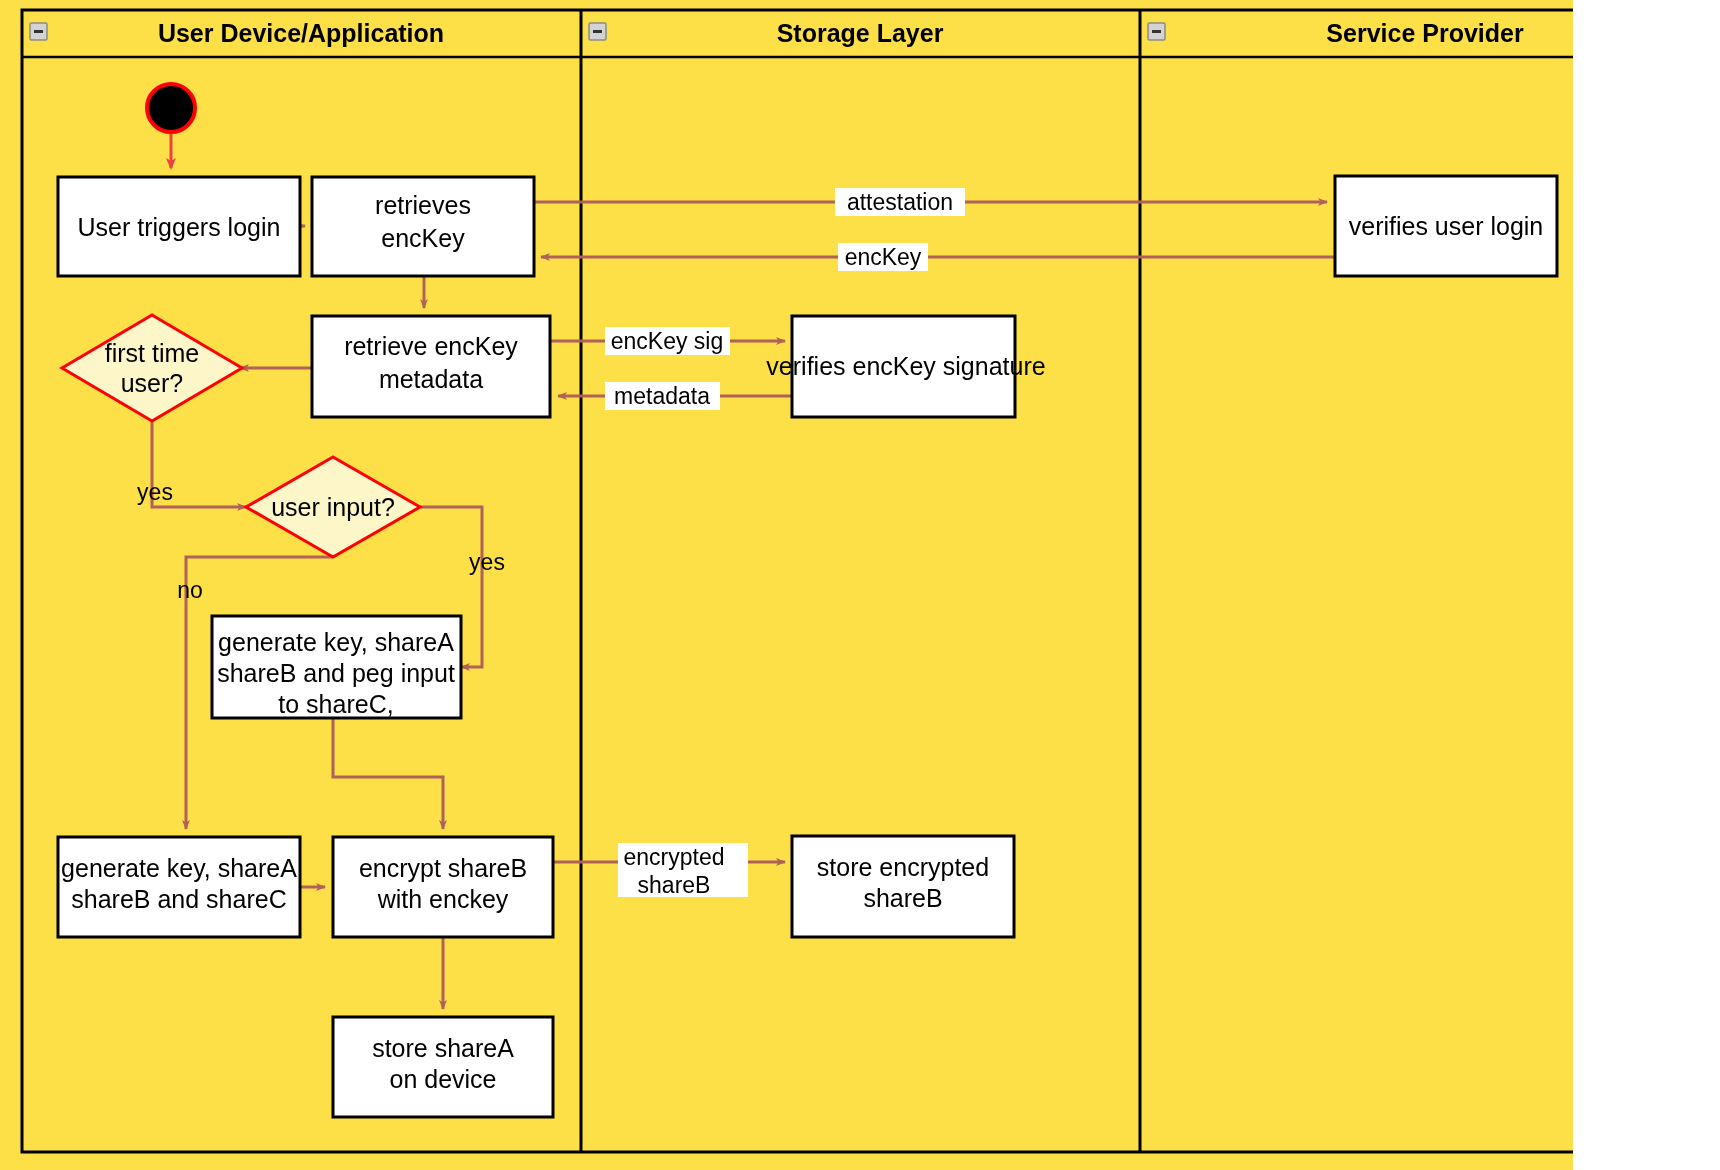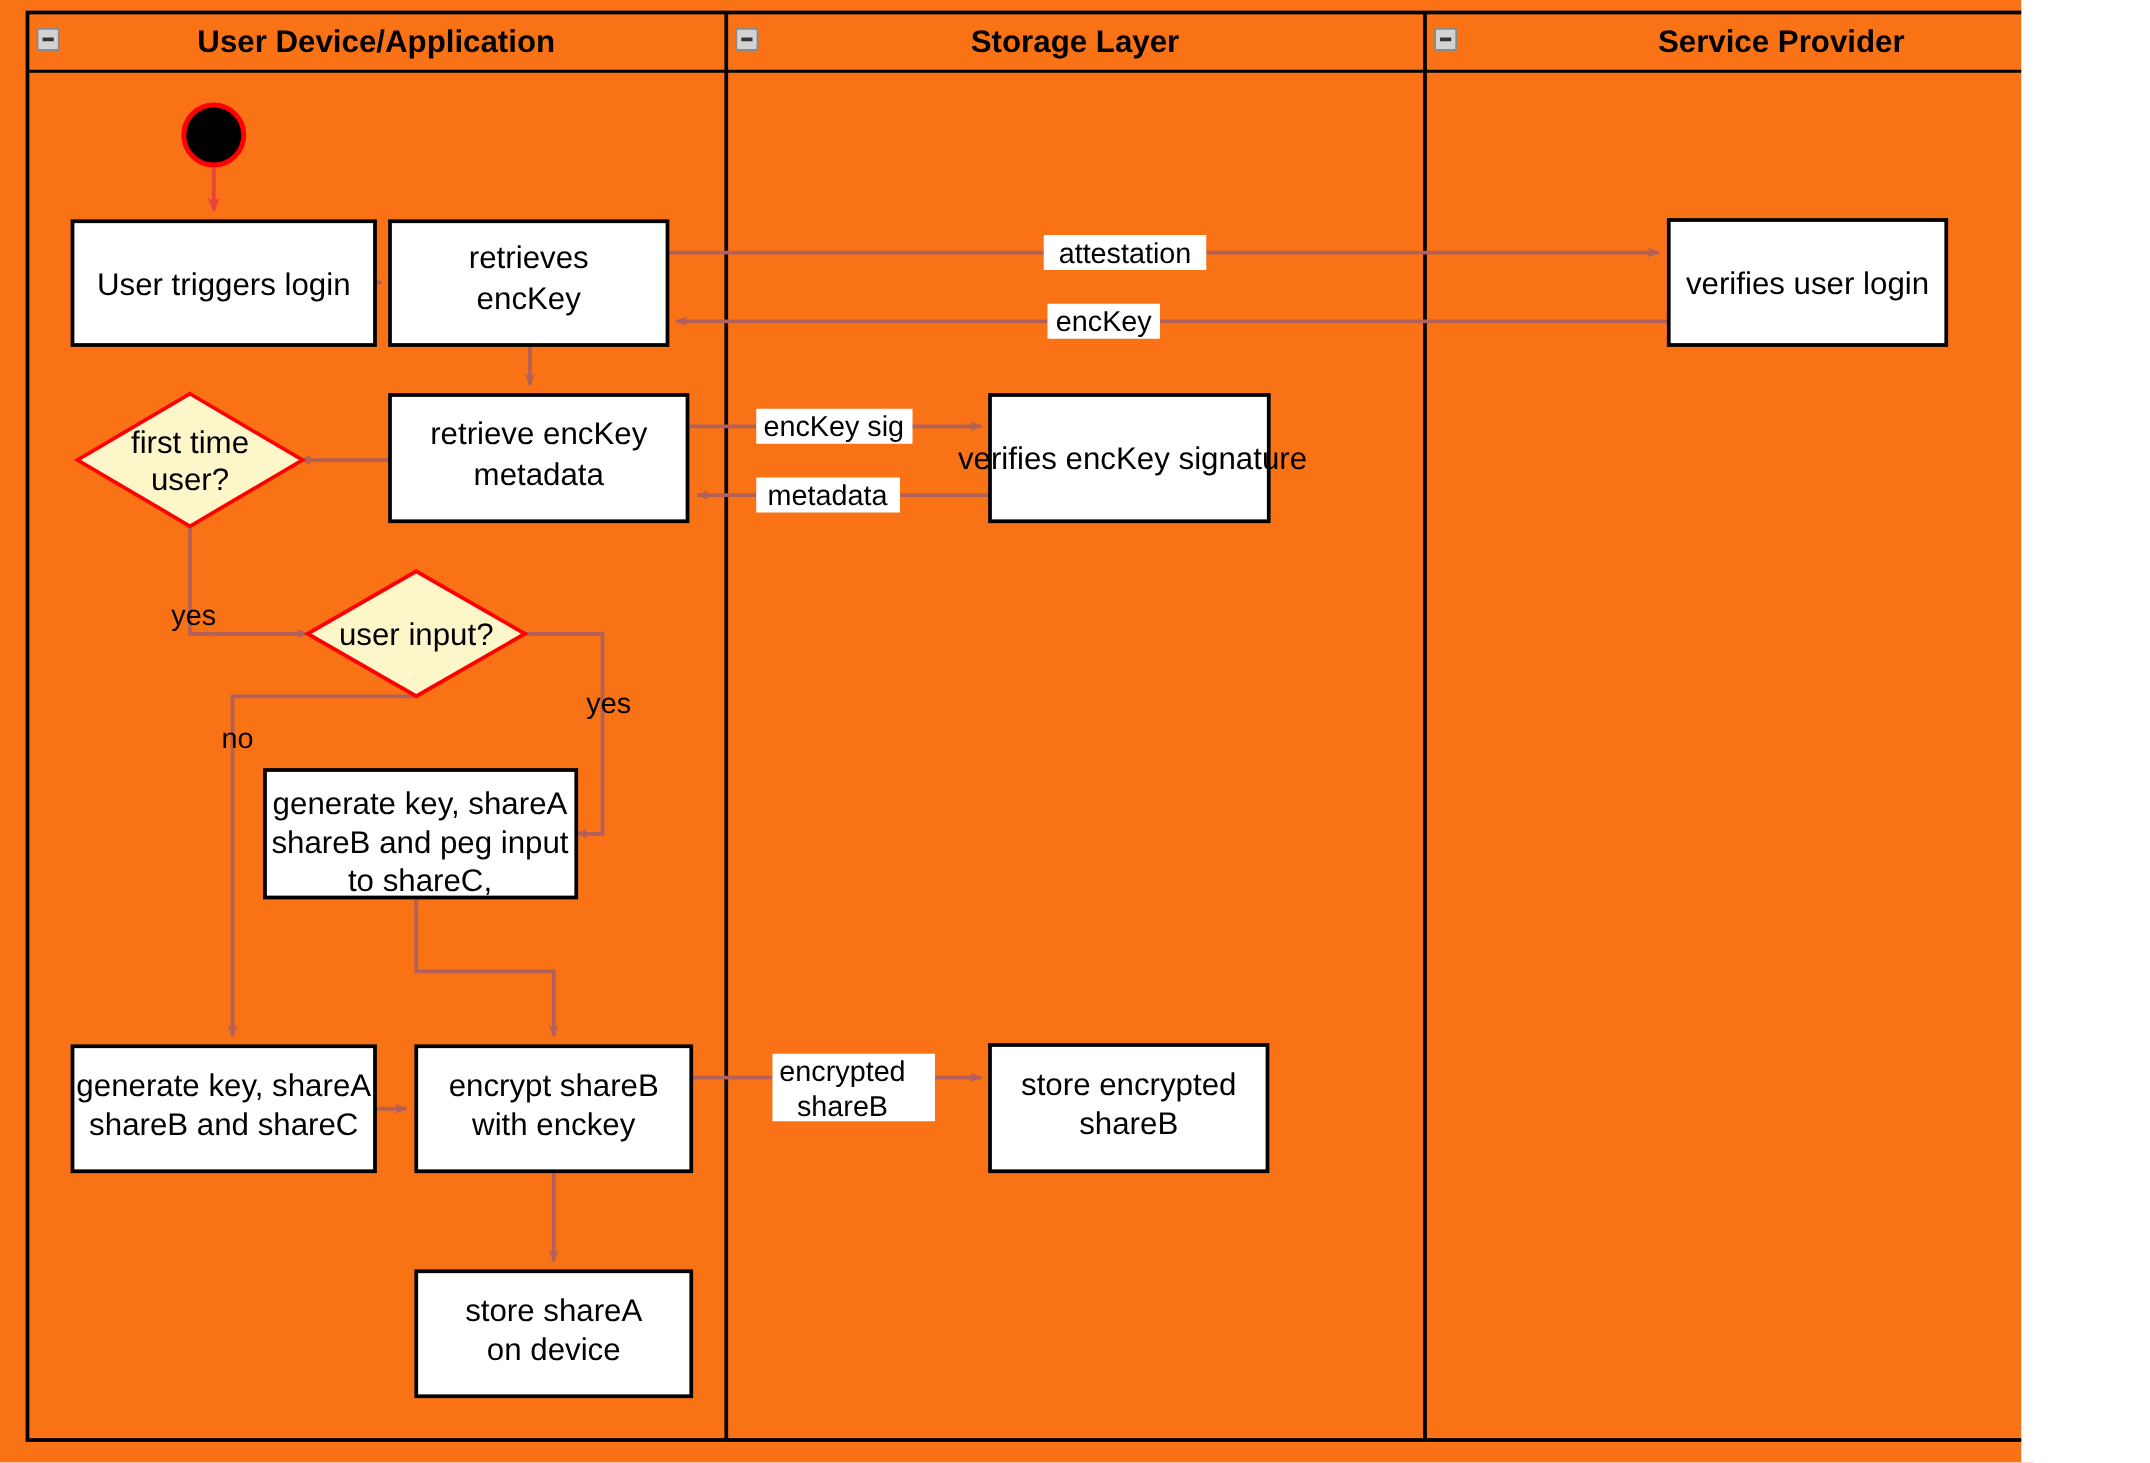--- a/index.html
+++ b/index.html
@@ -7,23 +7,22 @@
     padding: 0;
     background: #ffffff;
   }
   body {
     font-family: "Liberation Sans", sans-serif;
   }
   #canvas {
     position: relative;
     width: 1573px;
     height: 1170px;
-    background: #f97316;
+    background: #fde047;
     overflow: hidden;
-    padding-left: 44px;
   }
   svg.diagram {
     position: absolute;
     left: 0;
     top: 0;
     width: 1720px;
     height: 1170px;
   }
   .lane-title {
     font-family: "Liberation Sans", sans-serif;

